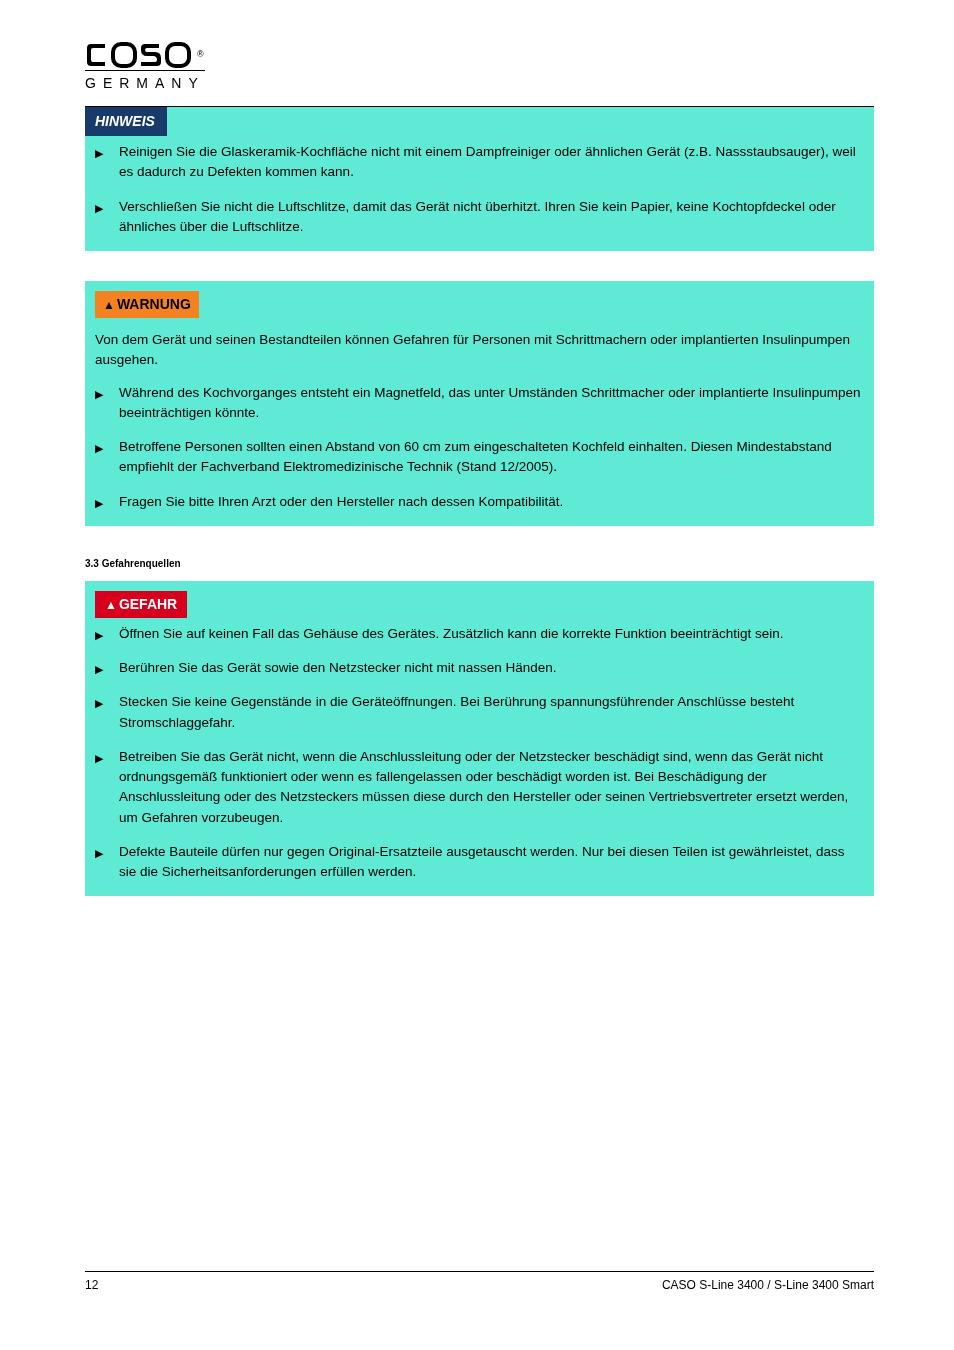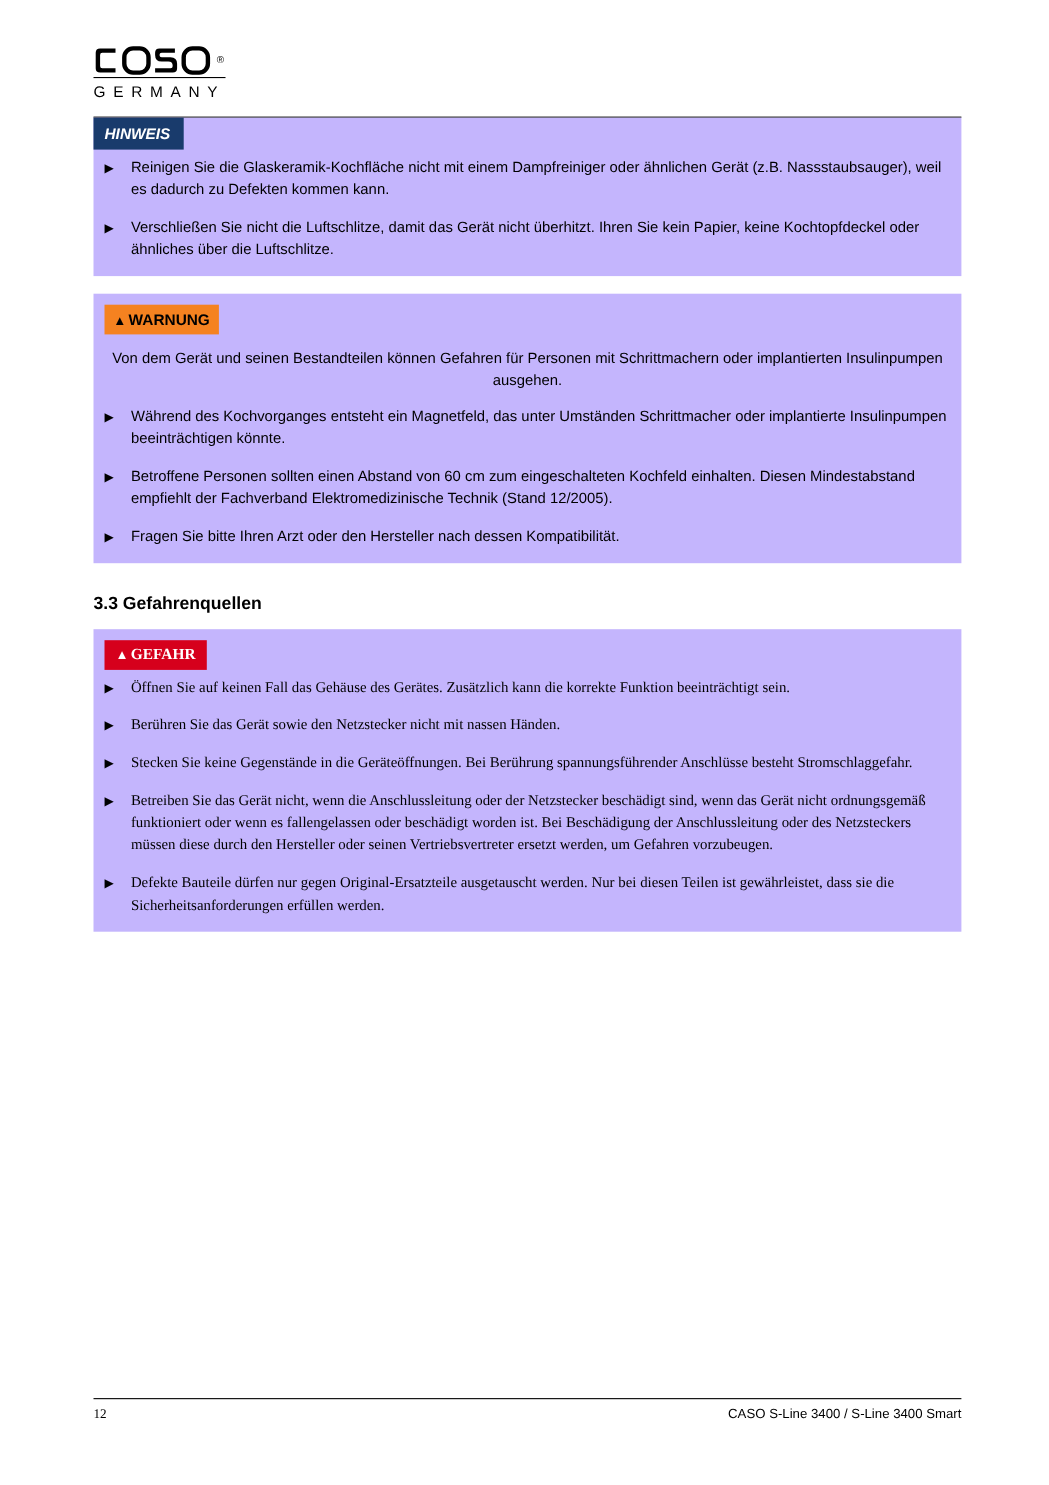--- a/index.html
+++ b/index.html
@@ -44,23 +44,23 @@
     display: inline-block;
     padding-top: 2px;
     margin-bottom: 8px;
   }
   .hr-top {
     border: none;
     border-top: 1.5px solid #000;
     margin-bottom: 0;
   }
   .box {
-    background: #c4b5fd;
+    background: #5eead4;
     padding: 0;
-    margin-bottom: 16px;
+    margin-bottom: 30px;
   }
   .label {
     display: inline-block;
     color: #fff;
     font-weight: bold;
     font-style: italic;
     font-size: 14px;
     padding: 4px 12px 4px 10px;
     margin: 0 0 6px 0;
   }
@@ -83,21 +83,20 @@
   .label-warnung .tri,
   .label-gefahr .tri {
     font-size: 12px;
     margin-right: 2px;
   }
   .box-inner {
     padding: 0 10px 14px 10px;
   }
   .lead {
     margin: 6px 0 12px 0;
-    text-align: center;
   }
   .bullets {
     list-style: none;
     padding: 0;
   }
   .bullets li {
     position: relative;
     padding-left: 24px;
     margin-bottom: 14px;
   }
@@ -105,38 +104,37 @@
     margin-bottom: 0;
   }
   .bullets li .arrow-icon {
     position: absolute;
     left: 0;
     top: 3px;
     font-size: 11px;
     color: #000;
   }
   .section-heading {
-    font-size: 16px;
+    font-size: 10px;
     font-weight: bold;
     margin: 26px 0 10px 0;
   }
   .footer {
     position: absolute;
     bottom: 56px;
     left: 85px;
     right: 80px;
     border-top: 1px solid #000;
     display: flex;
     justify-content: space-between;
     font-size: 12px;
     padding-top: 4px;
   }
   .footer .page {
     width: 33%;
-    font-family: Liberation Serif, serif;
   }
   .footer .right {
     width: 67%;
     text-align: right;
     padding-left: 20px;
   }
   .box-first {
     margin-top: 0;
   }
   #box1 { padding-top: 0; }
@@ -193,21 +191,21 @@
         <span class="arrow-icon">▶</span>
         <span>Fragen Sie bitte Ihren Arzt oder den Hersteller nach dessen Kompatibilität.</span>
       </li>
     </ul>
   </div>
 </div>
 
 <h3 class="section-heading">3.3   Gefahrenquellen</h3>
 
 <div class="box" id="box3">
-  <div class="box-inner" style="padding-top:10px;font-family:Liberation Serif, serif;">
+  <div class="box-inner" style="padding-top:10px;">
     <span class="label label-gefahr"><span class="tri">▲</span><span>GEFAHR</span></span>
     <ul class="bullets">
       <li>
         <span class="arrow-icon">▶</span>
         <span>Öffnen Sie auf keinen Fall das Gehäuse des Gerätes. Zusätzlich kann die korrekte Funktion beeinträchtigt sein.</span>
       </li>
       <li>
         <span class="arrow-icon">▶</span>
         <span>Berühren Sie das Gerät sowie den Netzstecker nicht mit nassen Händen.</span>
       </li>

